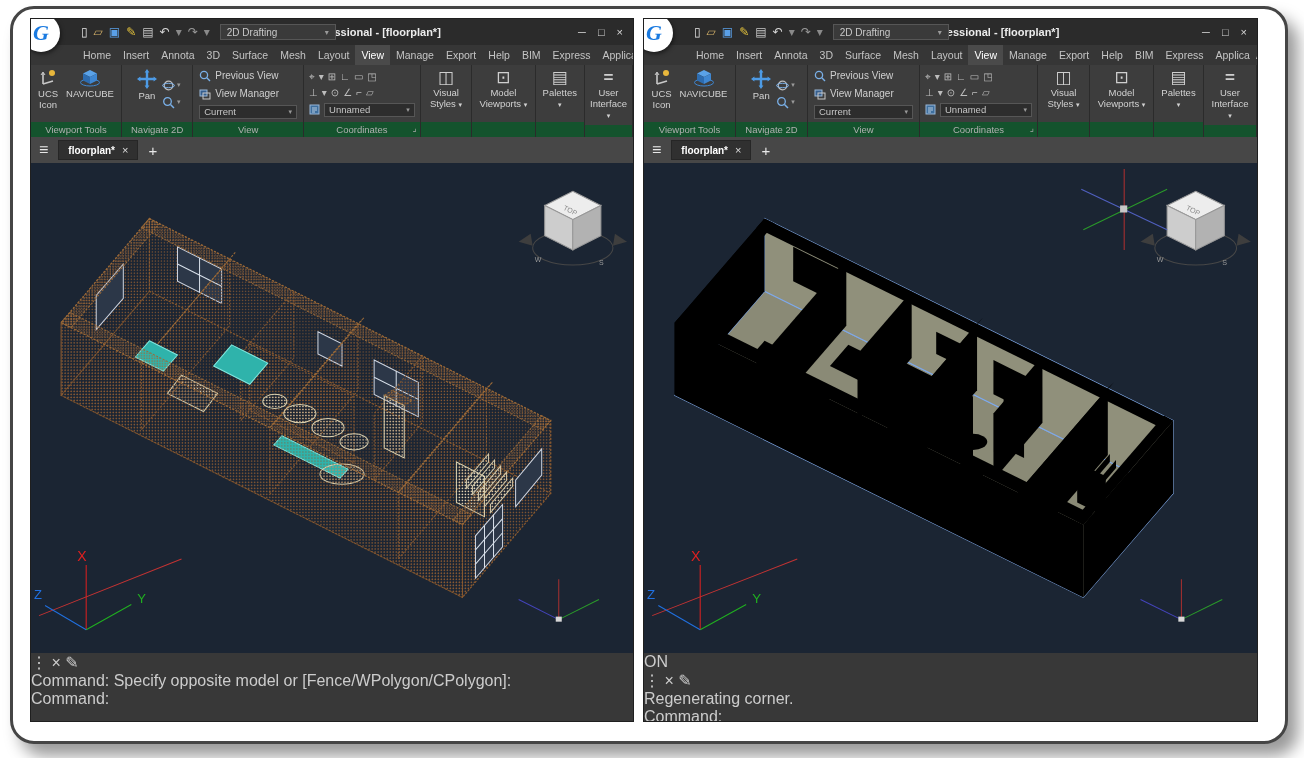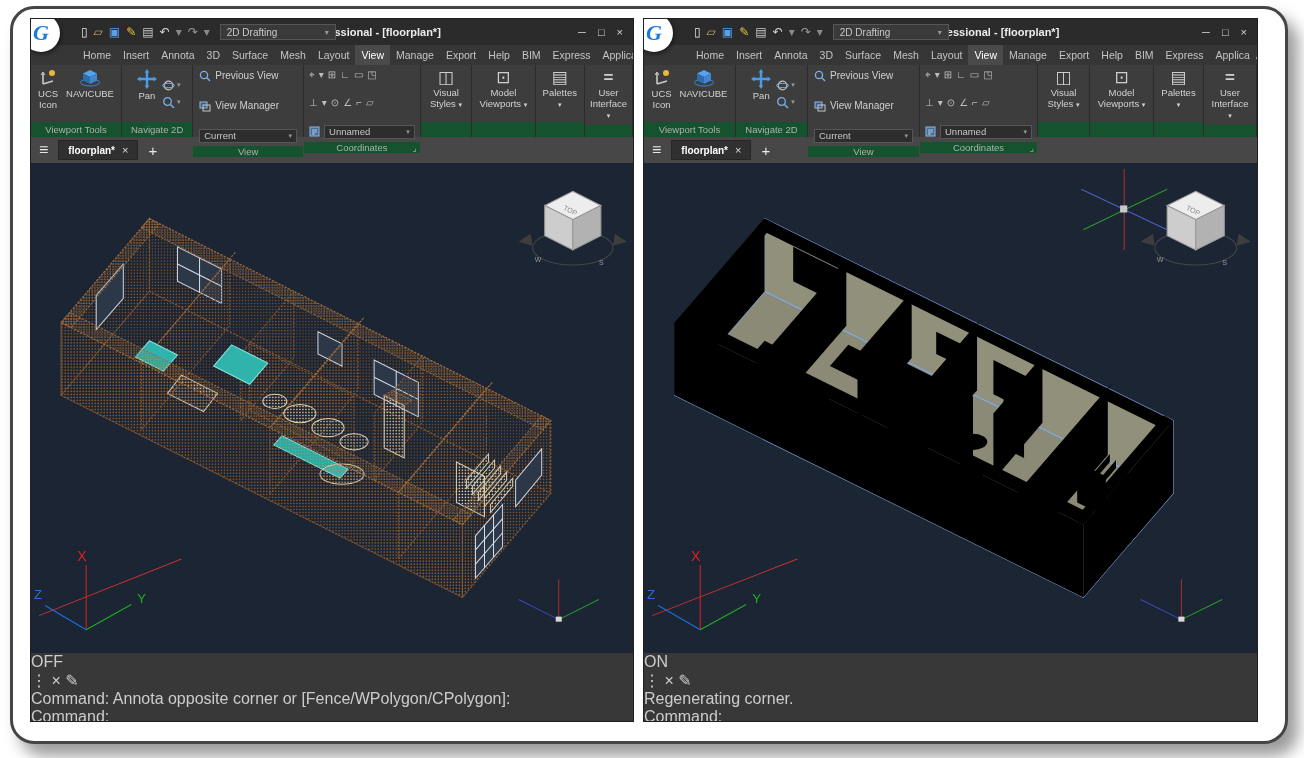--- a/index.html
+++ b/index.html
@@ -31,21 +31,21 @@
   .menu-tabs{display:flex;height:100%;align-items:center;}
   .menu-tab{padding:0 6px;font-size:10.5px;color:#c4c4c4;height:100%;display:flex;align-items:center;white-space:nowrap;}
   .menu-tab.active{background:#4a4a4a;color:#fff;}
   .menu-right{margin-left:auto;display:flex;gap:8px;padding-right:8px;align-items:center;font-size:10px;color:#c4c4c4;}
   .appearance{display:flex;gap:3px;align-items:center;}
 
   
   .ribbon{height:72px;background:#3d3d3d;display:flex;}
   .rpanel{display:flex;flex-direction:column;border-right:1px solid #2b2b2b;}
   .rbody{flex:1;display:flex;align-items:stretch;justify-content:center;gap:2px;padding:2px 2px;}
-  .rbody.colrows{flex-direction:column;justify-content:center;gap:13px;}
+  .rbody.colrows{flex-direction:column;justify-content:center;gap:1px;}
   .rlabel{height:15px;background:#14532d;font-size:9.5px;color:#b0b0b0;display:flex;align-items:center;justify-content:center;position:relative;}
   .launcher{position:absolute;right:3px;top:1px;font-size:9px;color:#a8a8a8;}
   .rbtn{display:flex;flex-direction:column;align-items:center;justify-content:flex-start;gap:2px;padding:2px 3px;
         color:#d2d2d2;font-size:9.5px;text-align:center;line-height:1.15;}
   .rbtn .glyph{font-size:17px;line-height:1;color:#cfcfcf;}
   .mini-col{display:flex;flex-direction:column;justify-content:center;gap:4px;}
   .mini-row{display:flex;align-items:center;gap:2px;}
   .mini-arrow{font-size:7px;color:#9a9a9a;}
   .vrow{display:flex;align-items:center;gap:4px;font-size:10px;height:17px;padding:0 4px;color:#cfcfcf;white-space:nowrap;}
   .rselect{flex:1;background:#2d2d2d;border:1px solid #565656;height:14px;display:flex;align-items:center;
@@ -445,30 +445,29 @@
         <g class="only-on">
           <line x1="470" y1="6" x2="470" y2="86" stroke="#b03030" stroke-width="1.5"></line>
           <line x1="430" y1="66" x2="512" y2="26" stroke="#2a9a2a" stroke-width="1.5"></line>
           <line x1="428" y1="26" x2="512" y2="66" stroke="#5060c0" stroke-width="1.5"></line>
           <rect x="466" y="42" width="7" height="7" fill="#c8c8c8"></rect>
         </g>
       </svg>
 
     </div>
 
-    <div class="overlay">OFF</div>
 
     <div class="cmdline">
       <div class="cmd-gutter">
         <span>⋮</span>
         <span>×</span>
         <span>✎</span>
       </div>
       <div class="cmd-rows">
-        <div class="cmd-row"><span>Command: Annota opposite corner or [Fence/WPolygon/CPolygon]:</span></div>
+        <div class="cmd-row"><span>Command: Specify opposite model or [Fence/WPolygon/CPolygon]:</span></div>
         <div class="cmd-row">
           <span>Command:</span>
           <span class="cmd-thumb"></span>
         </div>
       </div>
       <div class="cmd-scroll"></div>
     </div>
 
   </div>
 </div>

